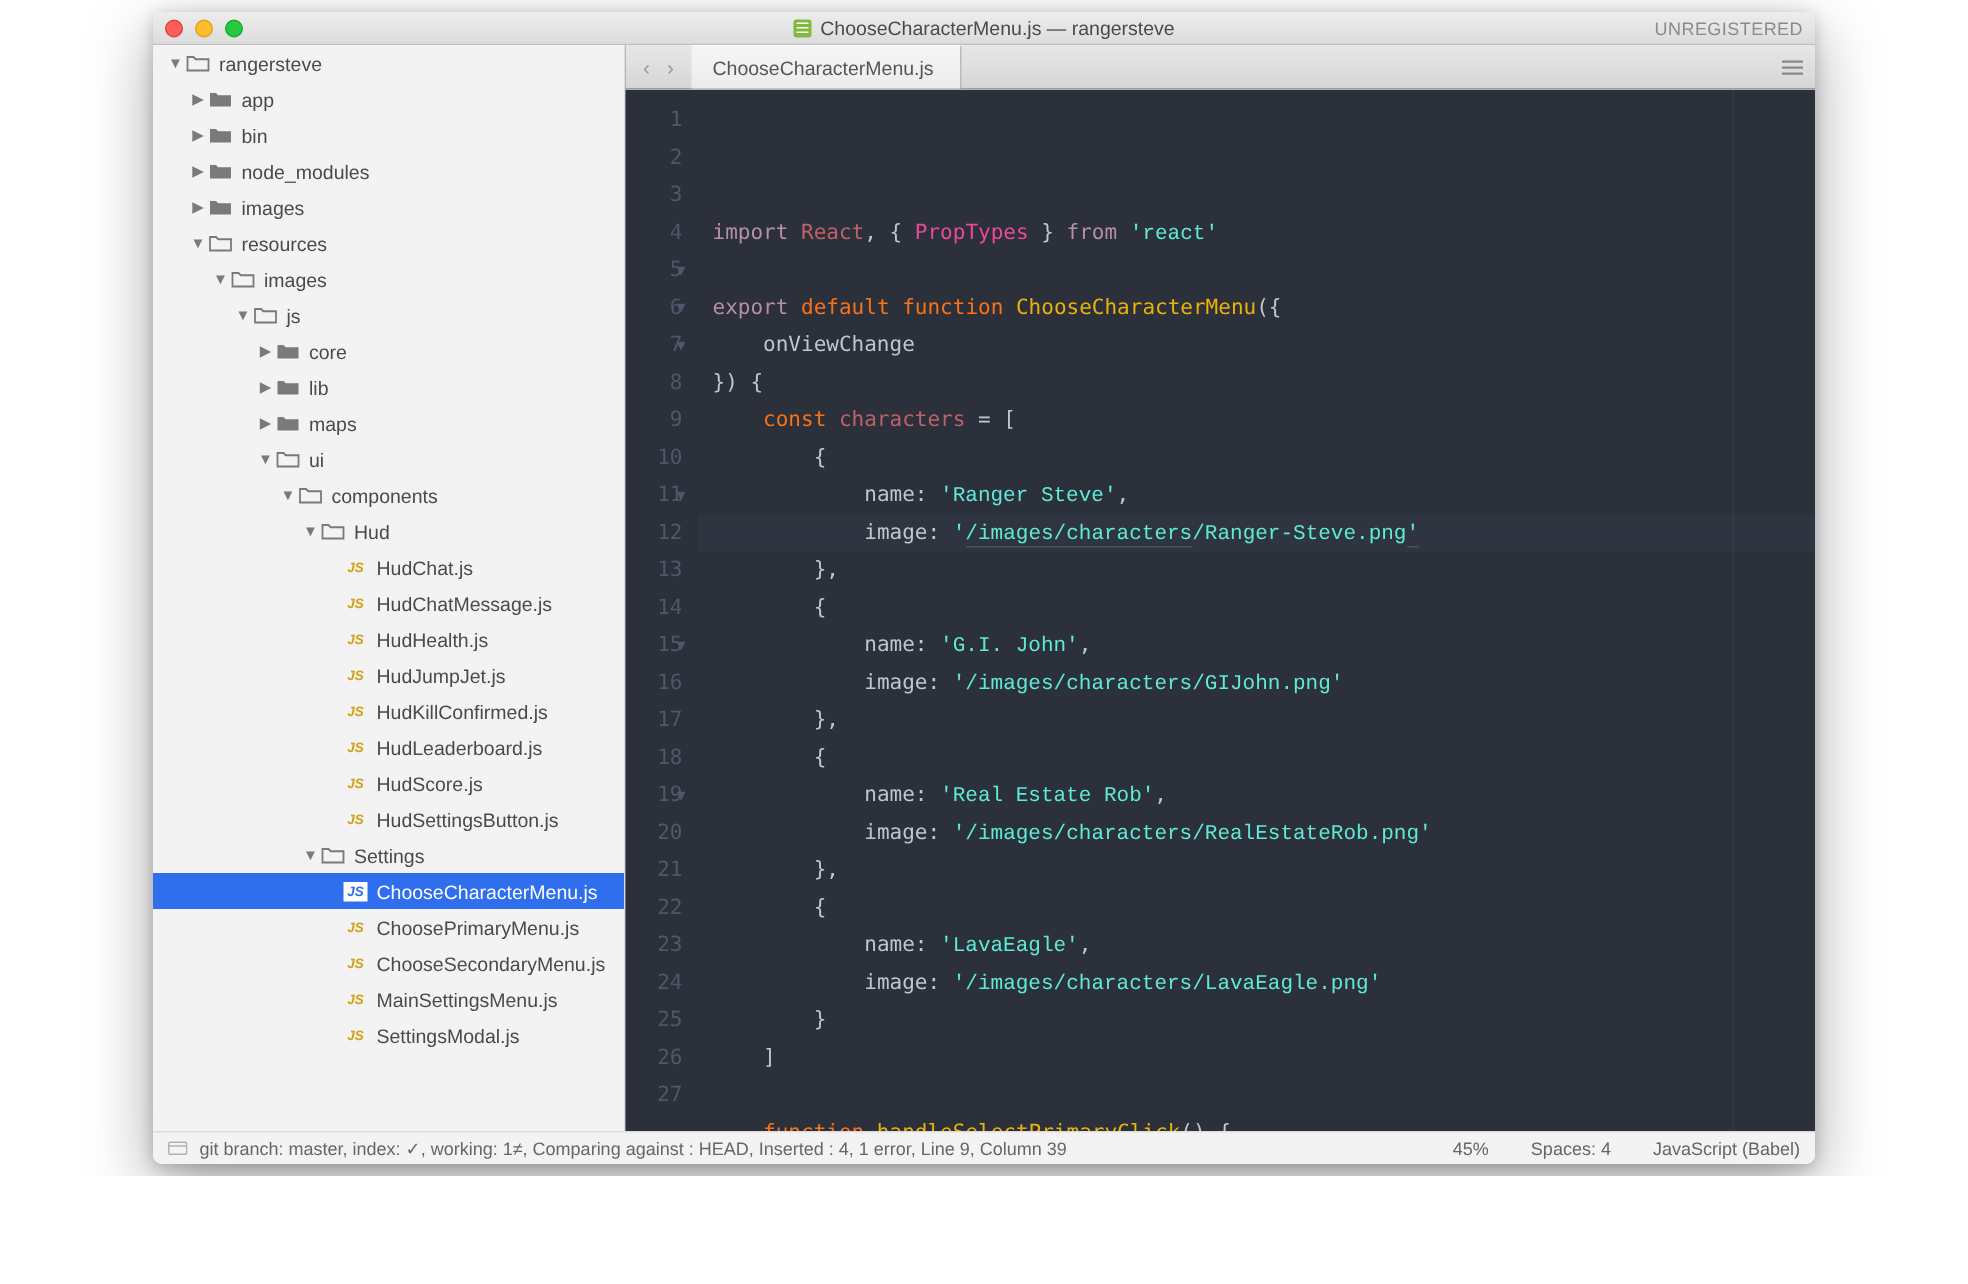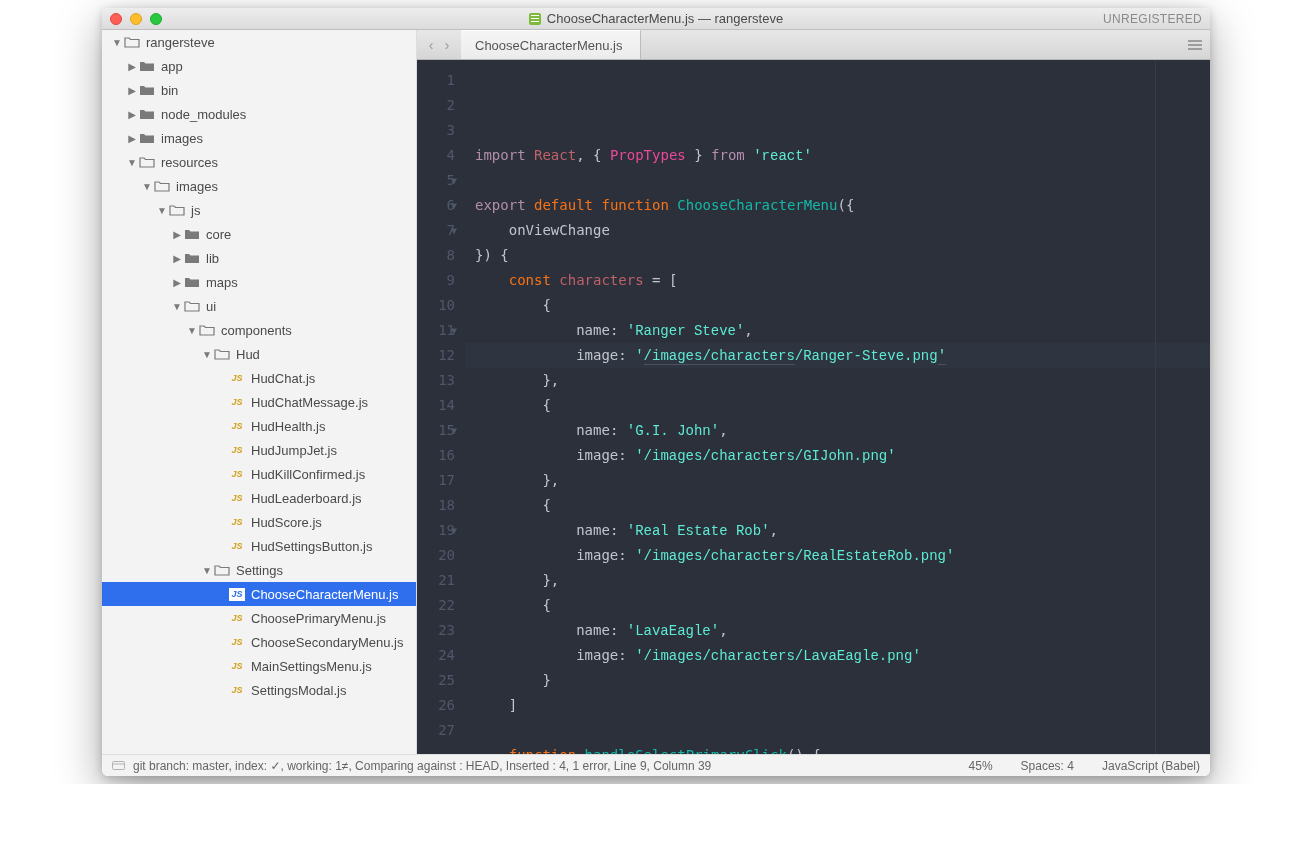--- a/index.html
+++ b/index.html
@@ -64,21 +64,21 @@
     .menu-icon { margin-left:auto; width:30px; display:flex; align-items:center; justify-content:center; color:#888;}
 
     .code-wrap { flex:1; display:flex; overflow:hidden; font-family: Menlo, Consolas, monospace; font-size:14px; line-height:25px;}
     .gutter { width:48px; text-align:right; padding:8px 10px 8px 0; color:#50576a; background:#2b303b; user-select:none;}
     .gutter .ln { height:25px; position:relative;}
     .gutter .fold { position:absolute; right:-2px; font-size:10px; color:#50576a;}
     .code { flex:1; padding:8px 10px; color:#c0c5ce; position:relative; white-space:pre; overflow:hidden;}
     .code .line { height:25px; }
     .code .line.current { background:#2f3540; margin-left:-10px; padding-left:10px; margin-right:-10px;}
     .right-rule { position:absolute; top:0; bottom:0; left:690px; width:1px; background:#353b47;}
-    .kw { color:#b48ead;} .def{color:#f97316;} .fn{color:#14b8a6;} .type{color:#ec4899;} .str{color:#5eead4;font-family:Liberation Mono, monospace;} .prop{color:#c0c5ce;} .name{color:#bf616a;} .sym{color:#c0c5ce;}
+    .kw { color:#b48ead;} .def{color:#f97316;} .fn{color:#eab308;} .type{color:#ec4899;} .str{color:#5eead4;font-family:Liberation Mono, monospace;} .prop{color:#c0c5ce;} .name{color:#bf616a;} .sym{color:#c0c5ce;}
     .underline { border-bottom:1px solid #4b5160;}
 
     .statusbar { height:22px; background:#f3f3f3; border-top:1px solid #ddd; display:flex; align-items:center; font-size:12px; color:#666; padding:0 10px;}
     .status-icon { margin-right:8px; opacity:0.6;}
     .status-right { margin-left:auto; display:flex; gap:28px;}
 
     svg { display:block; }
   </style>
 </head>
 <body>

